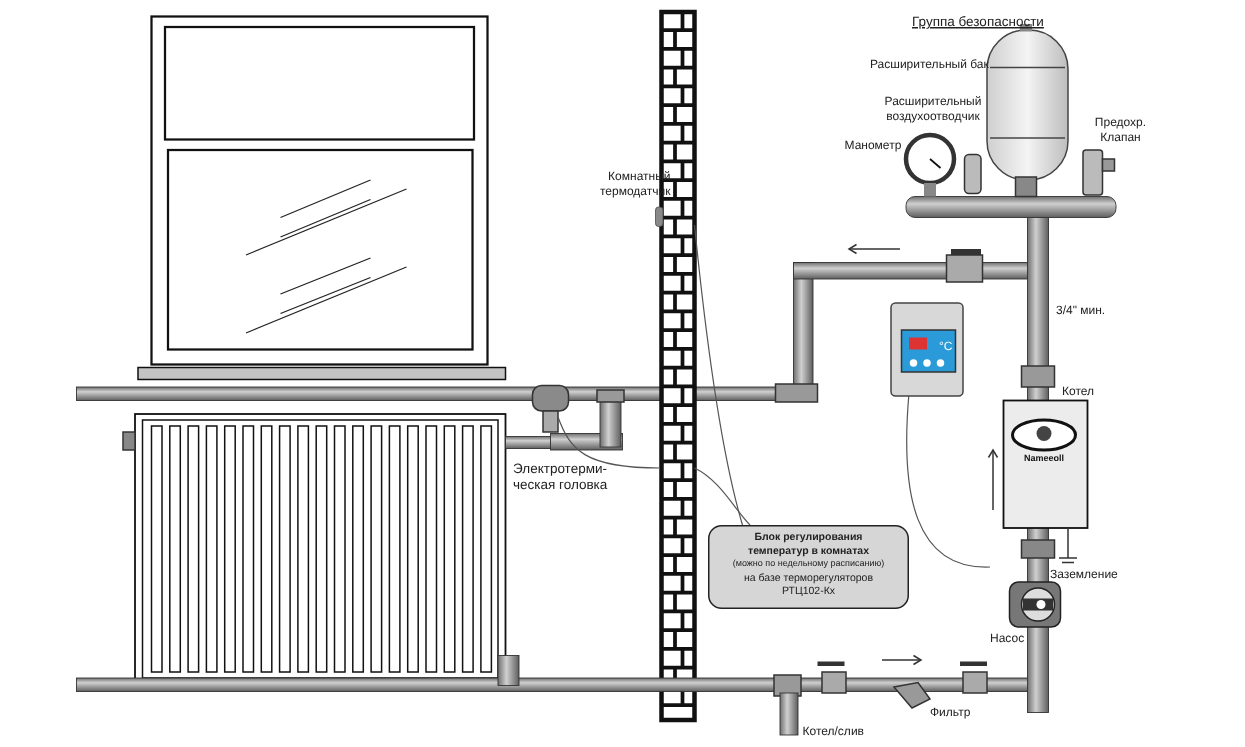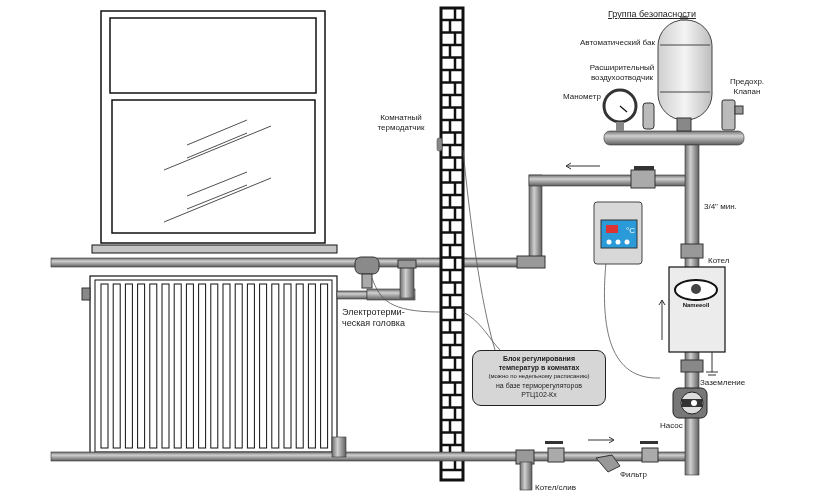--- a/index.html
+++ b/index.html
@@ -251,31 +251,31 @@
     <line x1="566" y1="166" x2="600" y2="166"></line>
       <path d="M571 163 L566 166 L571 169"></path>
     <line x1="588" y1="440" x2="614" y2="440"></line>
       <path d="M609 437 L614 440 L609 443"></path>
     <line x1="662" y1="300" x2="662" y2="340"></line>
       <path d="M659 305 L662 300 L665 305"></path>
   </g>
 </svg>
 
 <div class="title" style="left:584px; top:9px;">Группа безопасности</div>
-<div class="lbl" style="left:580px; top:38px;">Автоматический бак</div>
+<div class="lbl" style="left:580px; top:38px;">Расширительный бак</div>
 <div class="lbl c" style="left:586px; top:63px; width:72px;">
   <div>Расширительный</div>
   <div>воздухоотводчик</div>
 </div>
 <div class="lbl" style="left:563px; top:92px;">Манометр</div>
 <div class="lbl c" style="left:722px; top:77px; width:50px;">
   <div>Предохр.</div>
   <div>Клапан</div>
 </div>
-<div class="lbl c" style="left:366px; top:113px; width:70px;">
+<div class="lbl c" style="left:377px; top:113px; width:70px;text-align:right;">
   <div>Комнатный</div>
   <div>термодатчик</div>
 </div>
 <div class="lbl" style="left:704px; top:202px;">3/4" мин.</div>
 <div class="lbl" style="left:708px; top:256px;">Котел</div>
 <div class="lbl" style="left:700px; top:378px;">Заземление</div>
 <div class="lbl" style="left:660px; top:421px;">Насос</div>
 <div class="lbl" style="left:620px; top:470px;">Фильтр</div>
 <div class="lbl" style="left:535px; top:483px;">Котел/слив</div>
 <div class="lbl" style="left:342px; top:307px; font-size:9px; line-height:11px;">

